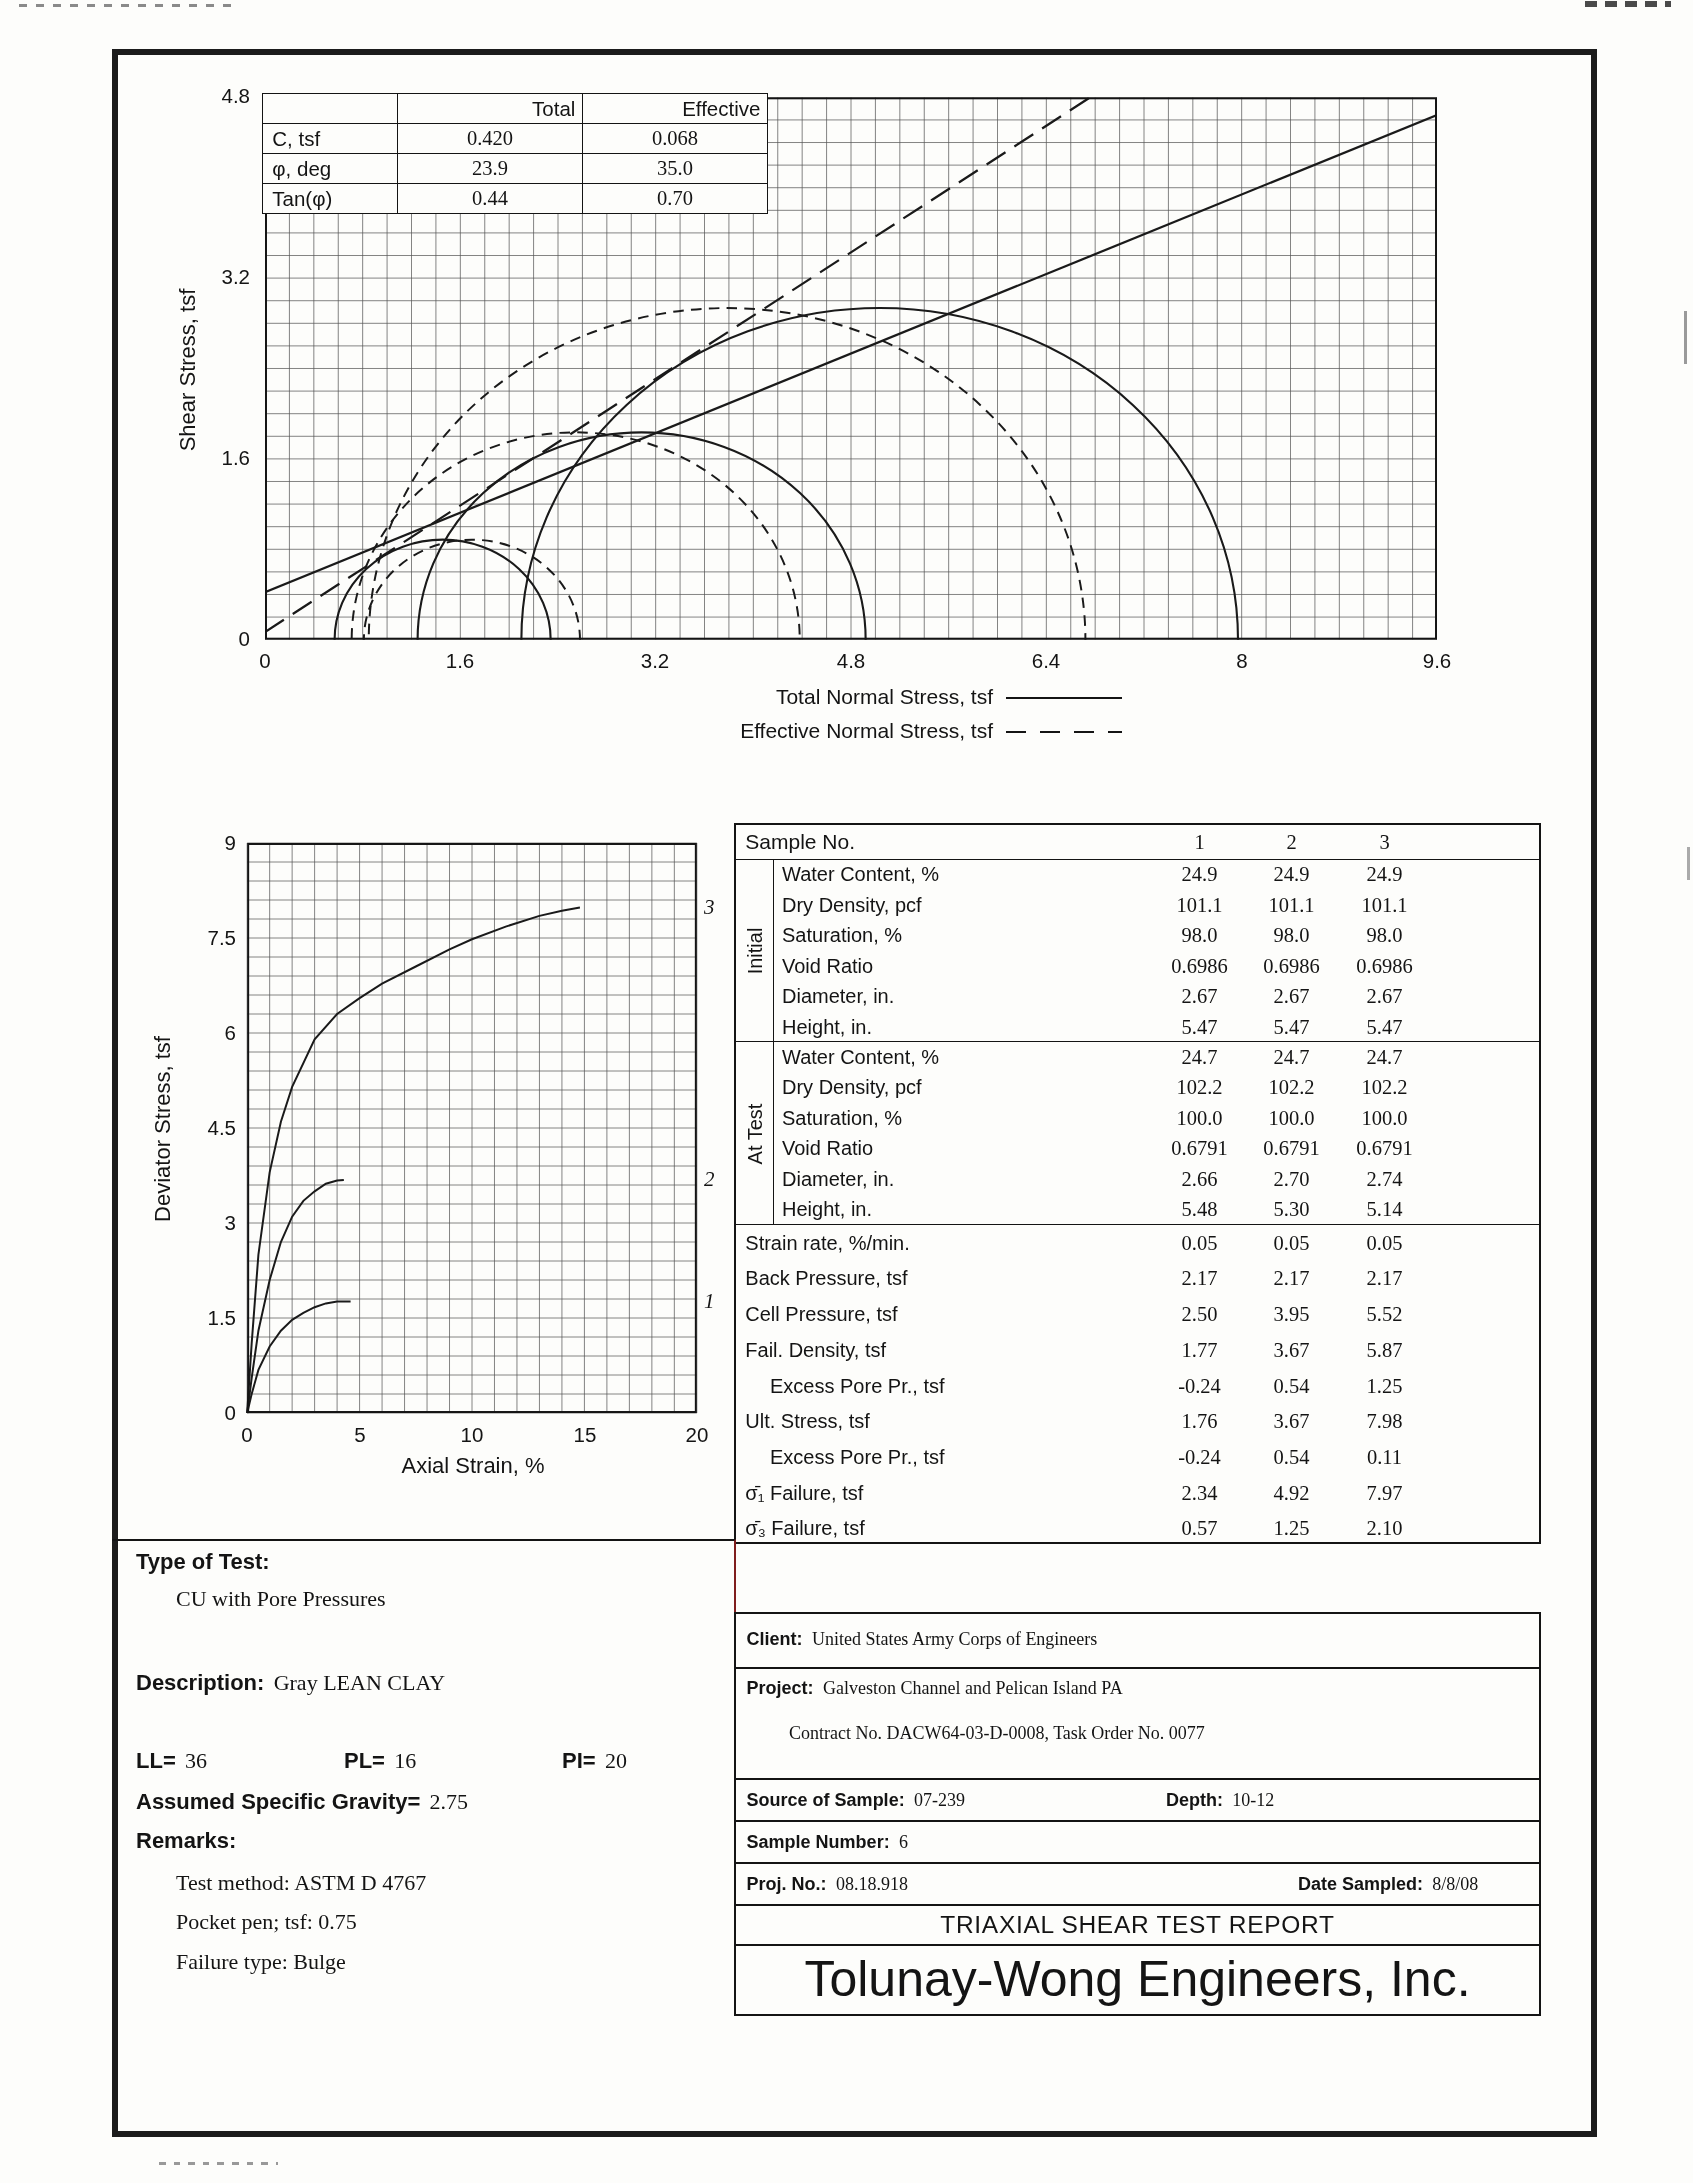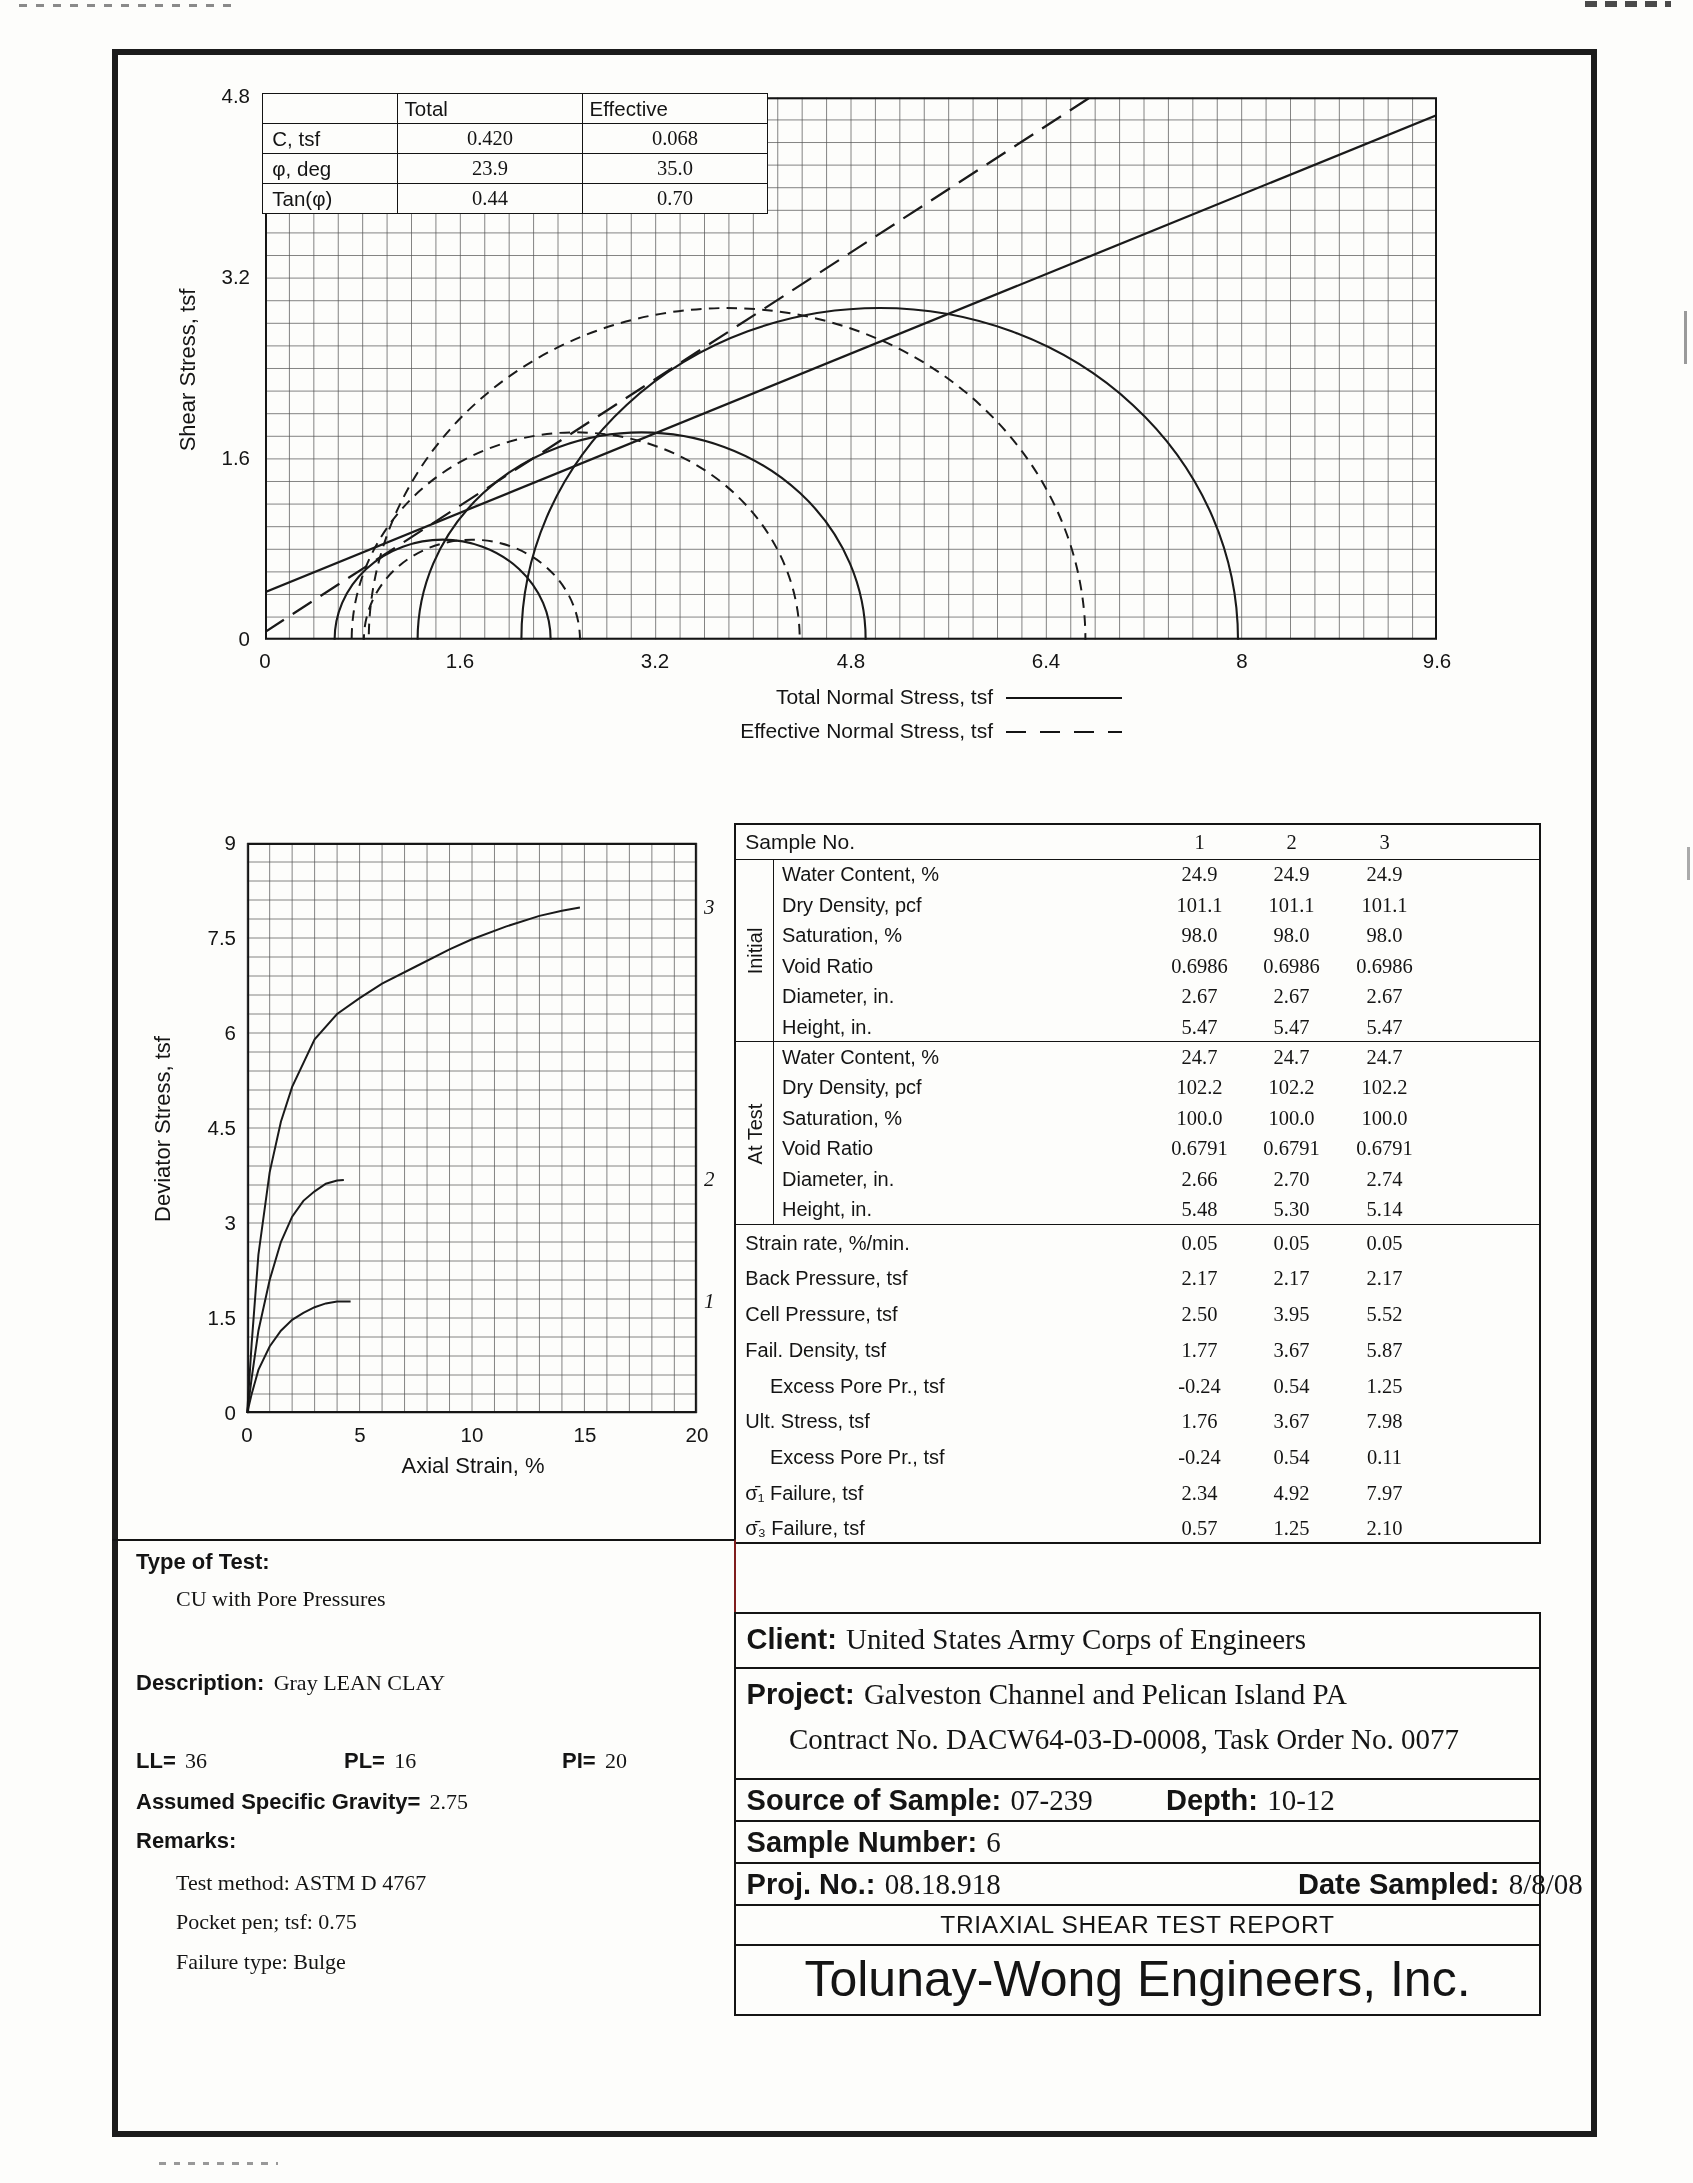--- a/index.html
+++ b/index.html
@@ -27,21 +27,21 @@
   .curve-label{position:absolute;font-family:"Liberation Serif",serif;font-style:italic;font-size:21px;line-height:33px}
 
   .ylab{position:absolute;font-size:22px;white-space:nowrap;transform:translate(-50%,-50%) rotate(-90deg)}
   .mohr-ylab{left:188px;top:370px}
   .ss-ylab{left:163px;top:1129px}
   .ss-xlab{position:absolute;left:314px;top:1453px;width:318px;text-align:center;font-size:22px}
 
   .params{position:absolute;left:262px;top:93px;border-collapse:collapse;background:#fdfdfb}
   .params td{border:1.7px solid #141414;height:30px;font-size:20.5px;padding:0 6.6px}
   .params .pl{width:135px;text-align:left;padding-left:9.3px}
-  .params .ph{width:185px;text-align:left}
+  .params .ph{width:185px;text-align:right}
   .params .pv{width:185px;text-align:center;font-family:"Liberation Serif",serif}
 
   .legend{position:absolute;left:662px;top:680px;width:463px}
   .legend-row{position:relative;height:34px}
   .legend-text{position:absolute;right:132px;font-size:21px;line-height:34px;white-space:nowrap}
   .legend-line{position:absolute;right:2.6px;top:16.5px;width:116px;height:2.6px}
   .legend-line.solid{background:#141414}
   .legend-line.dashed{background:repeating-linear-gradient(90deg,#141414 0 20px,transparent 20px 34px)}
 
   #sample-table{position:absolute;left:734px;top:823px;width:807px;height:721px;border:2px solid #141414}
@@ -55,21 +55,21 @@
 
   .left-panel{position:absolute;left:112px;top:1539px;width:624px;height:476px;border-top:2px solid #141414;border-right:2px solid #7f1d1d}
   .lp-line{position:absolute;left:24px;width:582px;height:32px;line-height:32px;font-size:22px;white-space:nowrap}
   .lp-line.ind{left:64px}
   .pair{position:absolute;top:0}
   .b{font-weight:bold}
   .serif{font-family:"Liberation Serif",serif}
   .vgap{margin-left:9.3px}
 
   .info-box{position:absolute;left:734px;top:1612px;width:807px;height:404px;border:2px solid #141414;background:#fdfdfb}
-  .ib-row{position:relative;border-top:2px solid #141414;font-size:29px;padding-left:10.6px;white-space:nowrap}
+  .ib-row{position:relative;border-top:2px solid #141414;font-size:18px;padding-left:10.6px;white-space:nowrap}
   .info-box .ib-row:first-child{border-top:none}
   .ib-client{height:53px;line-height:50px}
   .ib-project{height:111px}
   .ib-line1{position:absolute;top:9.3px;left:10.6px}
   .ib-line2{position:absolute;top:54px;left:53px}
   .ib-source,.ib-sample,.ib-projno{height:42px;line-height:40px}
   .ib-title{height:40px;line-height:37px;text-align:center;font-size:24.5px;padding-left:0;letter-spacing:0.7px}
   .ib-company{height:73px;line-height:67px;text-align:center;font-size:50px;padding-left:0}
   .abs{position:absolute;top:0}
 </style>

